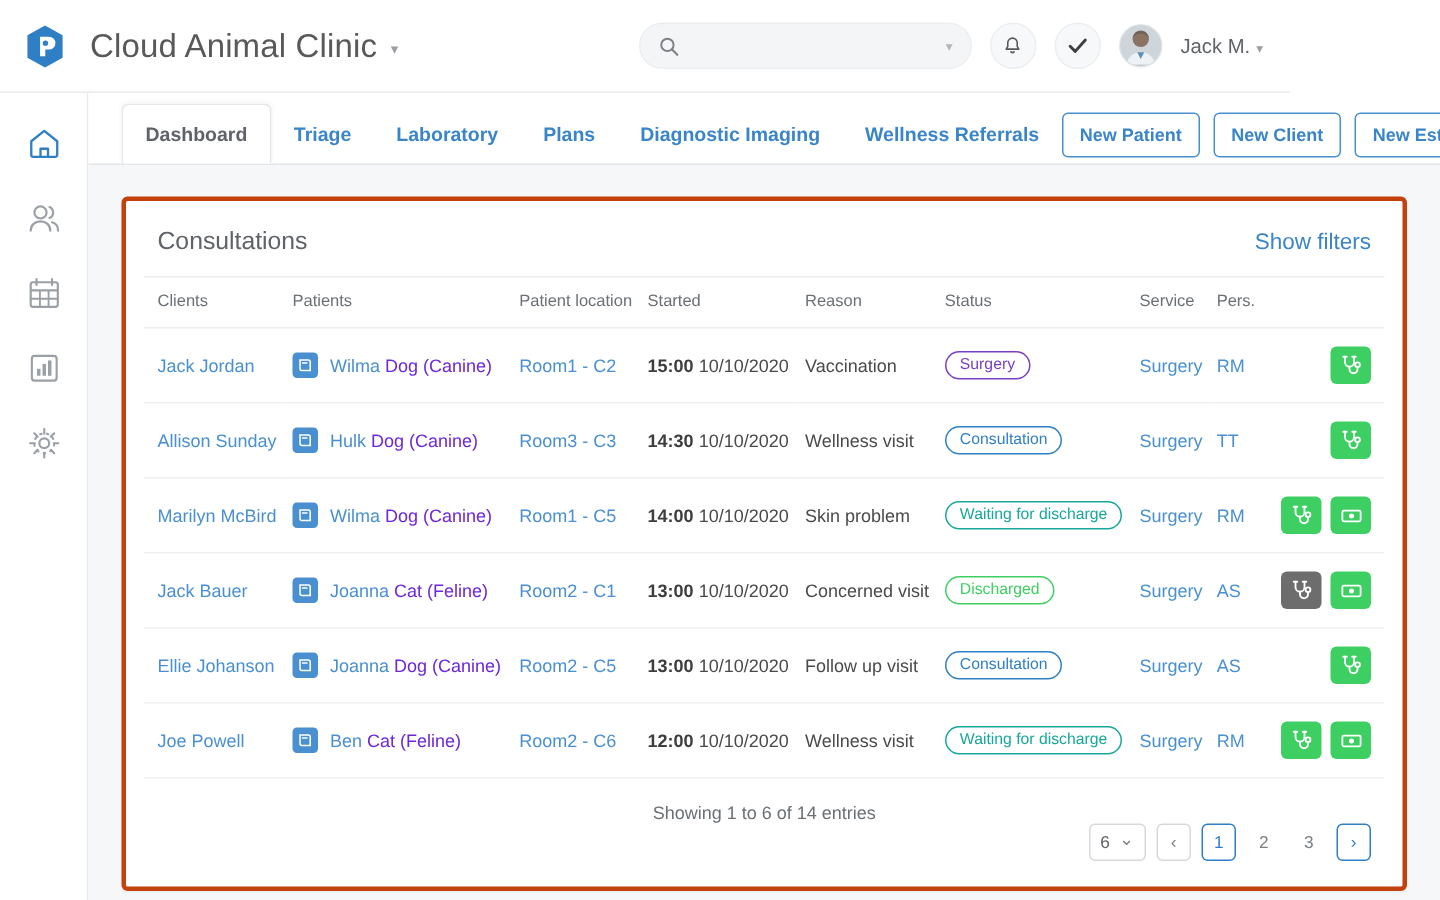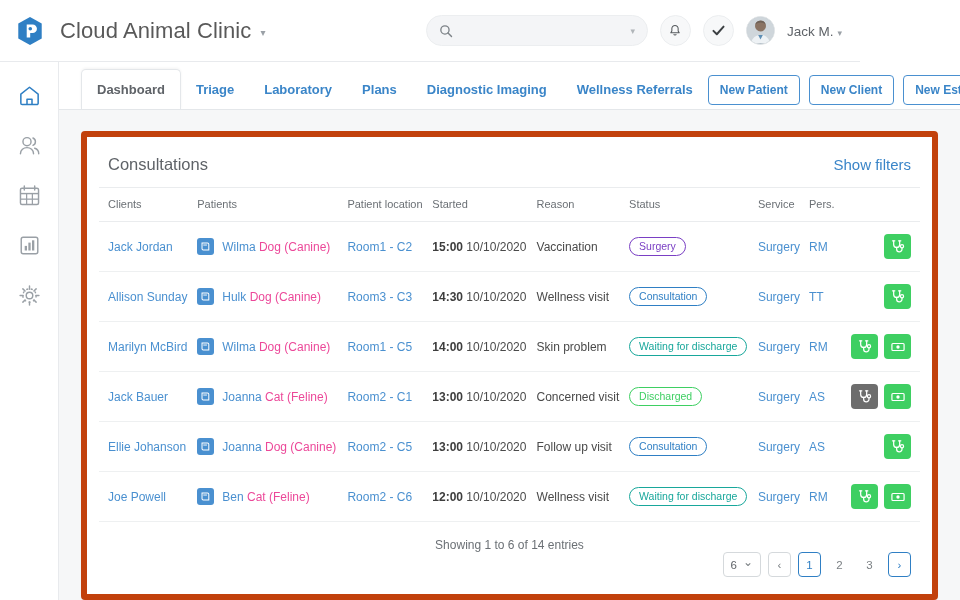--- a/index.html
+++ b/index.html
@@ -97,21 +97,21 @@
     border-radius: 4px; font-size: 12px; font-weight: 700;
     padding: 7px 11px; white-space: nowrap;
     font-family: "Liberation Sans", sans-serif;
   }
 
   .content {
     flex: 1; background: #f6f7f8; border-top: 1px solid #e4e7ea;
     padding: 21px 22px 0 22px;
   }
   .card {
-    background: #ffffff; border: 6px solid #c2410c; border-radius: 4px;
+    background: #ffffff; border: 3px solid #c2410c; border-radius: 4px;
     box-shadow: 0 1px 2px rgba(0,0,0,.04);
     padding: 18px 12px 0 12px;
   }
   .card-head { display: flex; align-items: center; padding: 0 9px 13px 9px; }
   .card-title { font-size: 16.5px; color: #5f6368; font-weight: 400; }
   .show-filters { margin-left: auto; color: #3a85c8; font-size: 15px; }
 
   table { width: 100%; border-collapse: collapse; }
   thead th {
     text-align: left; font-size: 11px; font-weight: 400; color: #6b7075;
@@ -124,21 +124,21 @@
   }
   tbody tr:last-child td { border-bottom: 1px solid #eef0f1; }
   .lnk { color: #4a90d0; }
   .c-client { padding-left: 9px !important; }
   .patient-cell { display: flex; align-items: center; gap: 8px; }
   .pat-icon {
     width: 17px; height: 17px; border-radius: 3px; background: #4a90d0;
     display: flex; align-items: center; justify-content: center; flex: none;
   }
   .pat-name { color: #4a90d0; }
-  .pat-species { color: #ec4899; text-align: right; }
+  .pat-species { color: #6d28d9; text-align: right; }
   .time-b { font-weight: 700; color: #3d3d3d; }
   .date-n { color: #4a4a4a; }
 
   .badge {
     display: inline-block; border-radius: 11px; padding: 3px 9px 4px 9px;
     font-size: 10.5px; border: 1px solid currentColor; line-height: 1;
   }
   .act-cell { text-align: right; padding-right: 9px !important; white-space: nowrap; }
   .act-btn {
     display: inline-flex; align-items: center; justify-content: center;

